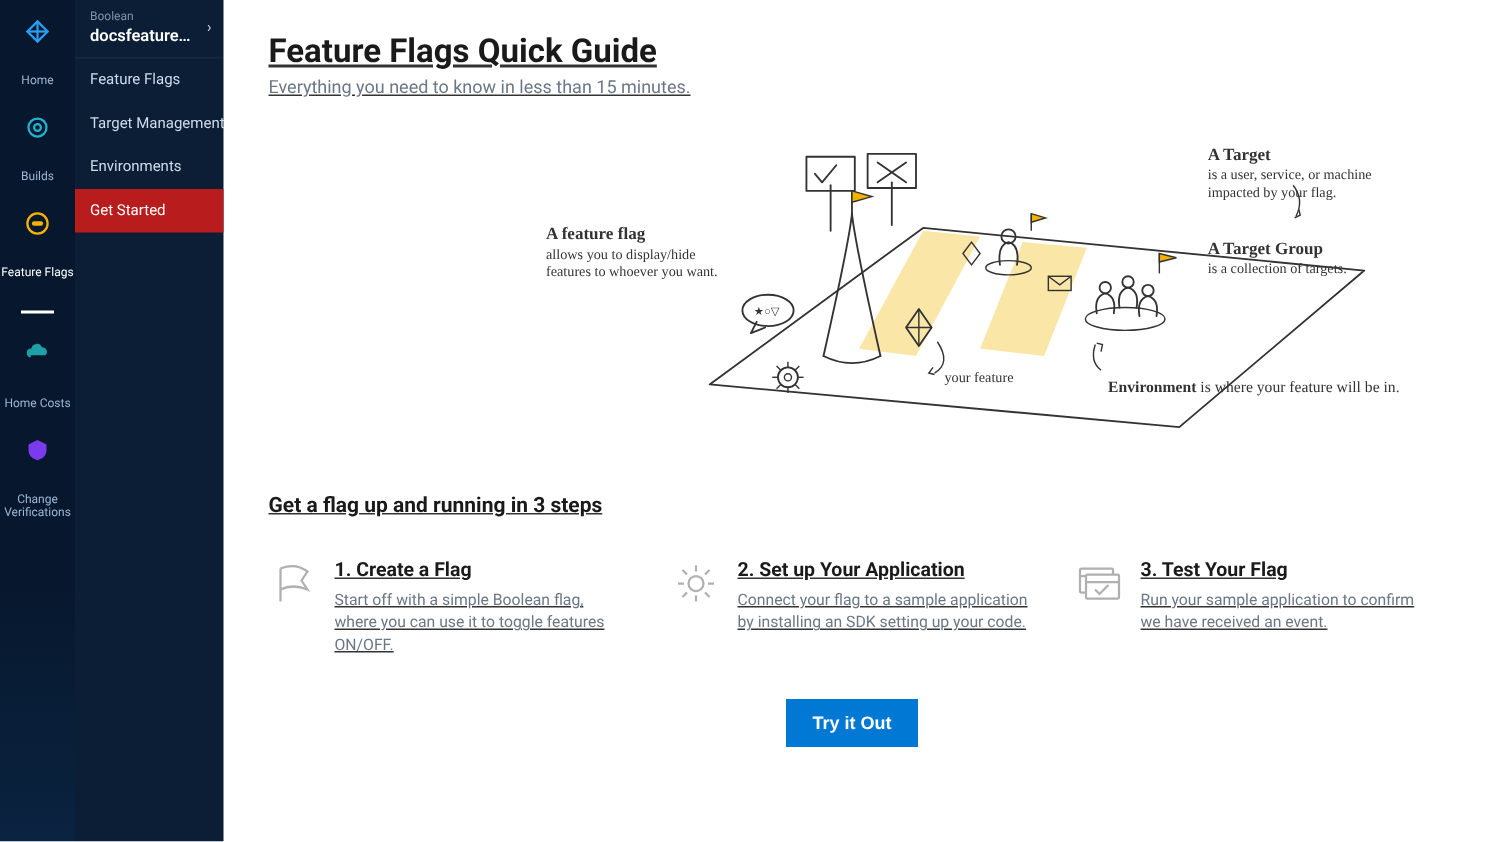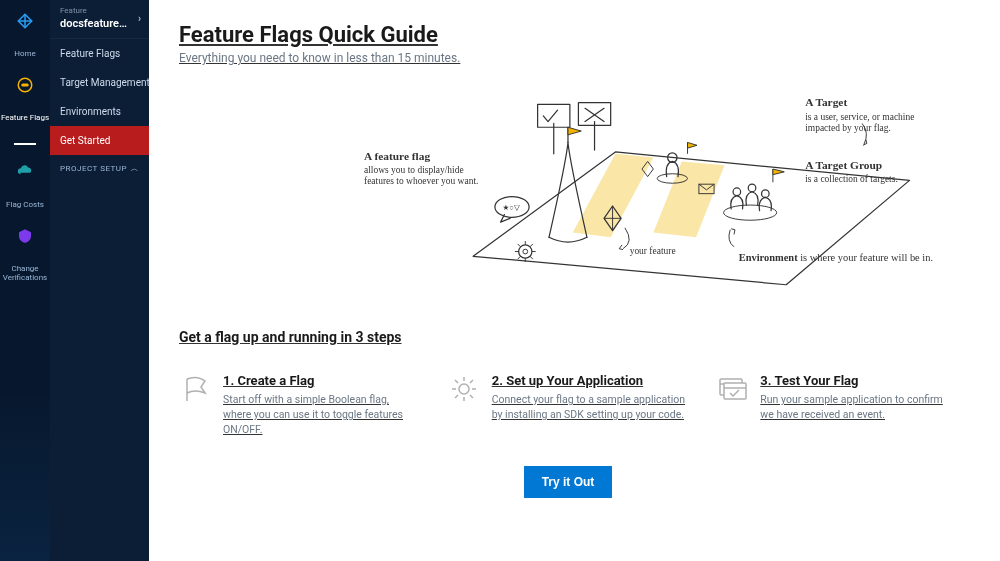--- a/index.html
+++ b/index.html
@@ -138,64 +138,69 @@
   <div class="nav-item">
     <span class="ico ic-home">
       <svg width="18" height="18" viewBox="0 0 24 24" fill="none" stroke="currentColor" stroke-width="2">
         <polygon points="12,3 3,12 12,21 21,12"></polygon>
           <line x1="12" y1="3" x2="12" y2="21"></line>
           <line x1="3" y1="12" x2="21" y2="12"></line>
       </svg>
     </span>
     <span>Home</span>
   </div>
+  <div class="nav-item">
+    <span class="ico ic-builds">
+      <svg width="18" height="18" viewBox="0 0 24 24" fill="none" stroke="currentColor" stroke-width="2">
+        <circle cx="12" cy="12" r="8"></circle>
+          <circle cx="12" cy="12" r="3"></circle>
+      </svg>
+    </span>
+    <span>Builds</span>
+  </div>
   <div class="nav-item active">
     <span class="ico ic-ff">
       <svg width="18" height="18" viewBox="0 0 24 24" fill="currentColor">
         <circle cx="12" cy="12" r="9" fill="none" stroke="currentColor" stroke-width="2"></circle>
         <rect x="7" y="10" width="10" height="4" rx="2"></rect>
       </svg>
     </span>
     <span>Feature Flags</span>
     <span class="underline"></span>
   </div>
   <div class="nav-item">
     <span class="ico ic-cloud">
       <svg width="18" height="18" viewBox="0 0 24 24" fill="currentColor">
         <path d="M6 15a4 4 0 0 1 .5-7.97A5 5 0 0 1 16 6a4 4 0 0 1 3 7H6z"></path>
       </svg>
     </span>
-    <span>Flag Costs</span>
+    <span>Home Costs</span>
   </div>
   <div class="nav-item">
     <span class="ico ic-change">
       <svg width="18" height="18" viewBox="0 0 24 24" fill="currentColor">
         <path d="M12 3l8 4v5c0 5-3.5 8-8 9-4.5-1-8-4-8-9V7l8-4z"></path>
       </svg>
     </span>
     <span>Change Verifications</span>
   </div>
 </nav>
 
 <aside class="sidebar">
   <div class="project-header">
     <div class="col">
-      <span class="project-label">Feature</span>
+      <span class="project-label">Boolean</span>
       <span class="project-name">docsfeatureflag</span>
     </div>
     <span class="chev">›</span>
   </div>
   <div class="sidebar-link">Feature Flags</div>
   <div class="sidebar-link">Target Management</div>
   <div class="sidebar-link">Environments</div>
   <div class="sidebar-link active">Get Started</div>
-  <div class="section-toggle">
-    <span>PROJECT SETUP</span>
-    <span>︿</span>
-  </div>
 </aside>
 
 <main class="main">
   <h1 class="page-title">Feature Flags Quick Guide</h1>
   <p class="subtitle">Everything you need to know in less than 15 minutes.</p>
 
   <div class="hero">
     <svg viewBox="0 0 820 210">
 
       <path class="sketch" d="M310 170 L460 60 L770 90 L640 200 Z"></path>

